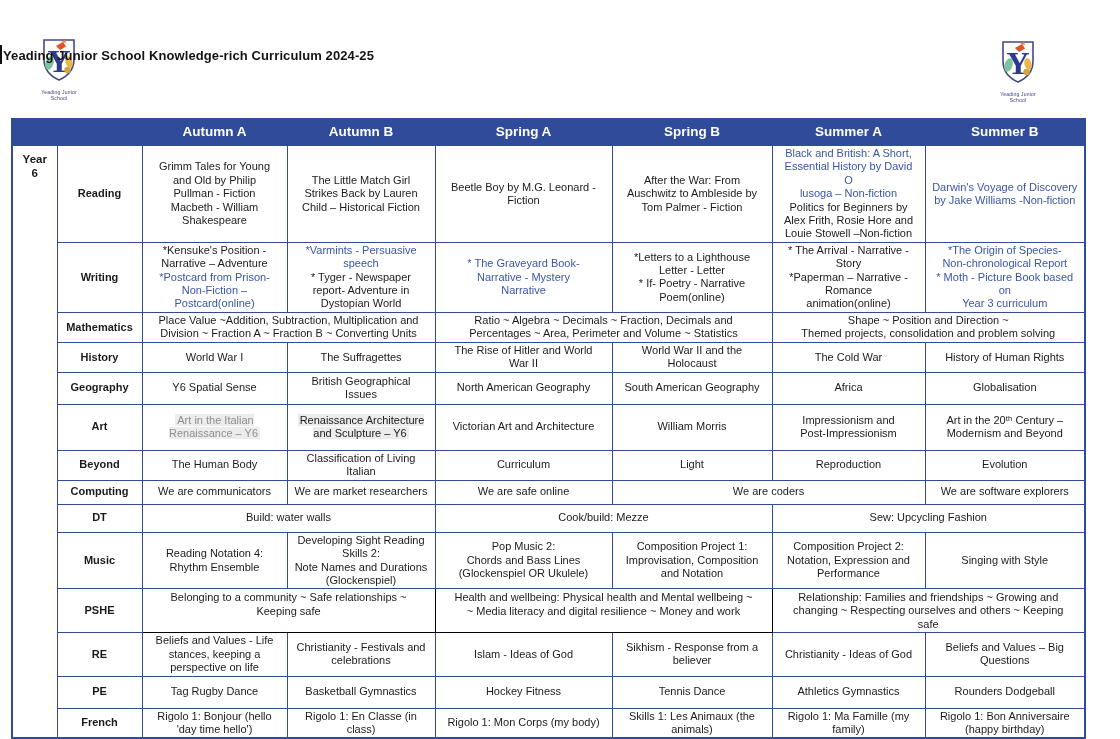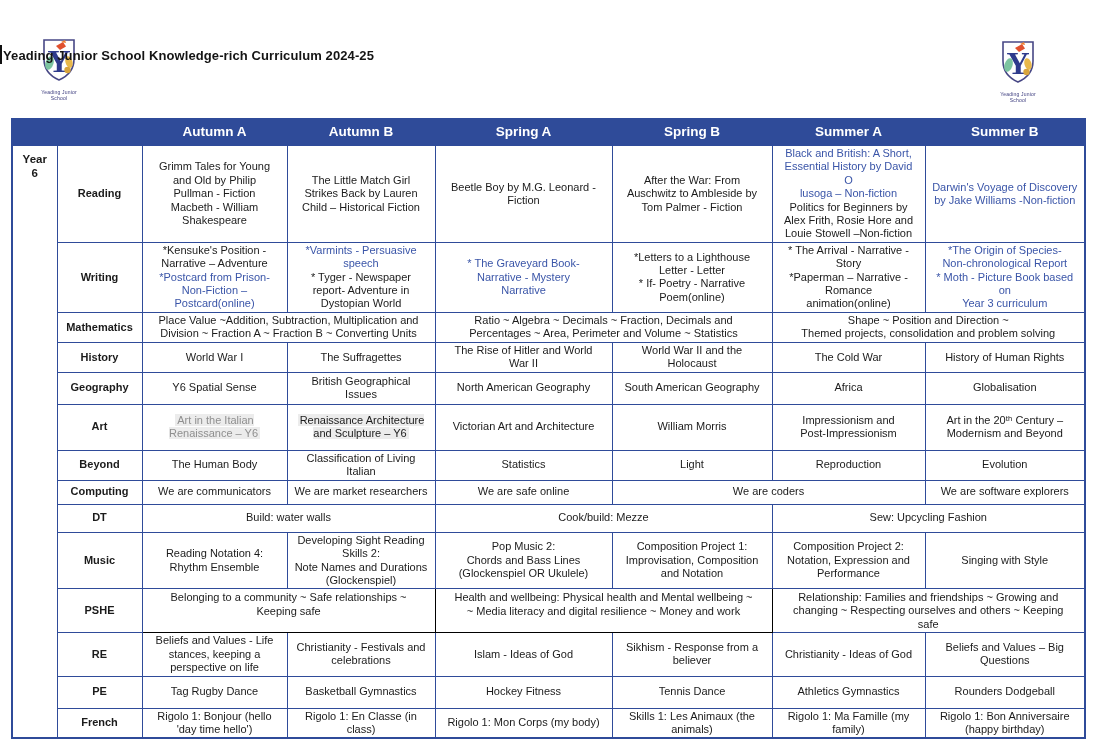--- a/index.html
+++ b/index.html
@@ -264,21 +264,21 @@
       <tr style="height: 30px;">
         <td class="subject">Beyond</td>
         <td>
           <div class="seg"><span>The Human Body</span></div>
         </td>
         <td>
           <div class="seg"><span>Classification of Living
 Italian</span></div>
         </td>
         <td>
-          <div class="seg"><span>Statistics</span></div>
+          <div class="seg"><span>Curriculum</span></div>
         </td>
         <td>
           <div class="seg"><span>Light</span></div>
         </td>
         <td>
           <div class="seg"><span>Reproduction</span></div>
         </td>
         <td>
           <div class="seg"><span>Evolution</span></div>
         </td>

